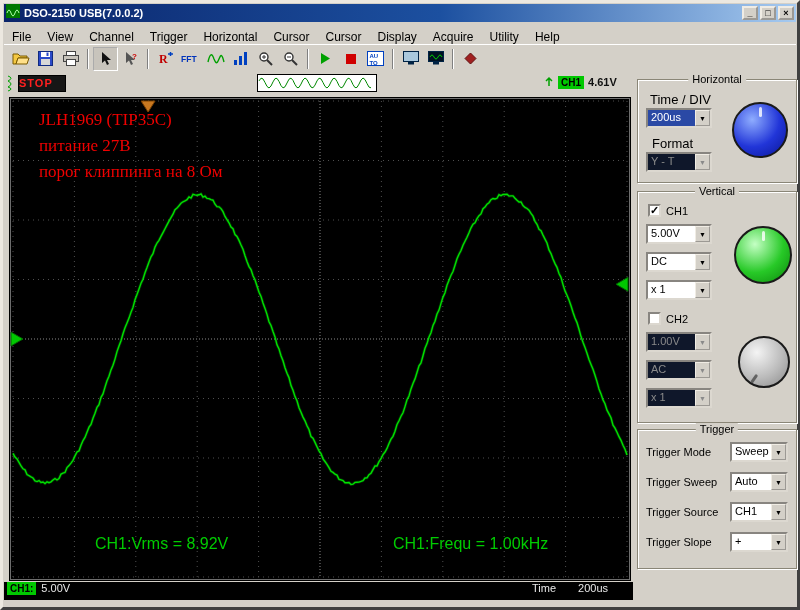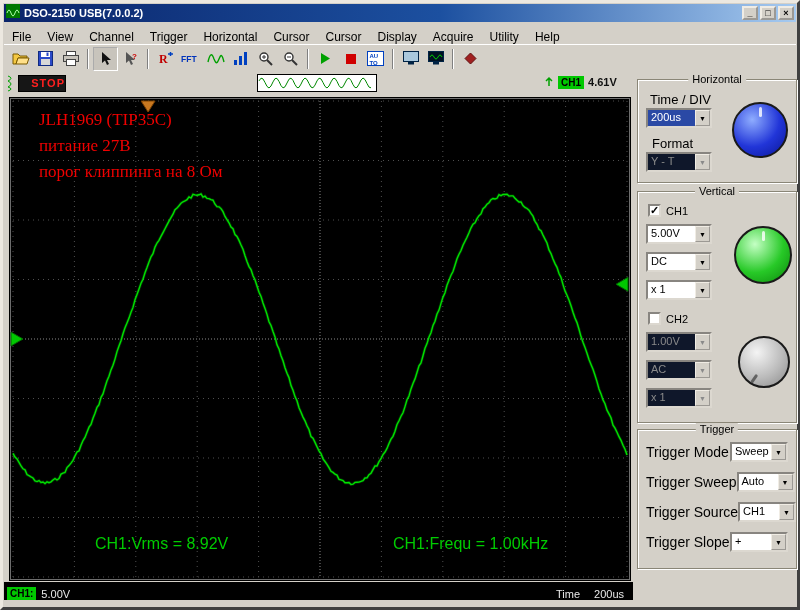--- a/index.html
+++ b/index.html
@@ -21,40 +21,40 @@
   .toolbar{position:absolute;left:1px;top:41px;right:1px;height:28px;border-top:1px solid #fff;
     display:flex;align-items:center;padding-left:4px}
   .tb-btn{width:25px;height:24px;display:flex;align-items:center;justify-content:center;
     background:transparent;border:1px solid transparent;padding:0}
   .tb-btn.pressed{border:1px inset #fff;background:#c8c4bc}
   .tb-btn span{display:flex;align-items:center;justify-content:center}
   .tb-sep{width:2px;height:20px;border-left:1px solid #808080;border-right:1px solid #fff;margin:0 4px}
   
   #statusbar{position:absolute;left:1px;top:69px;width:630px;height:23px}
   #stop-box{position:absolute;left:14px;top:3px;width:48px;height:17px;background:#161616;
-    border:1px solid #000;color:#ff2020;font-weight:bold;font-size:11px;text-align:right;line-height:15px;letter-spacing:1px}
+    border:1px solid #000;color:#ff2020;font-weight:bold;font-size:11px;text-align:left;line-height:15px;letter-spacing:1px}
   #status-wave{position:absolute;left:2px;top:3px}
   #preview-box{position:absolute;left:253px;top:2px;width:120px;height:18px;background:#fff;border:1px solid #000}
   #trig-cluster{position:absolute;left:540px;top:3px;display:flex;align-items:center;gap:4px;font-size:11px}
   .ch-badge{background:#00c800;color:#000;font-weight:bold;font-size:10px;padding:1px 3px}
   #trig-value{font-weight:bold;color:#111}
   
   #scope{position:absolute;left:6px;top:94px;width:622px;height:484px;background:#000}
   #scope svg{position:absolute;left:0;top:0}
   .annot{position:absolute;left:30px;top:10px;color:#f00000;font-family:"Liberation Serif",serif;
     font-size:17px;line-height:26px;white-space:nowrap}
   .meas{position:absolute;color:#00cc00;font-size:16px;font-family:Liberation Sans, sans-serif;white-space:nowrap}
   #meas-vrms{left:86px;top:438px}
   #meas-freq{left:384px;top:438px}
   
   #bottombar{position:absolute;left:1px;top:579px;width:629px;height:18px;background:#000;
-    display:flex;align-items:flex-end;font-size:11px;color:#ddd}
+    display:flex;align-items:flex-start;font-size:11px;color:#ddd}
   #bottombar .ch-badge{margin-left:3px}
   #ch-volts{margin-left:5px;color:#e8e8e8}
-  #time-group{position:absolute;left:552px;display:flex;gap:14px;color:#e8e8e8}
+  #time-group{position:absolute;left:528px;display:flex;gap:22px;color:#e8e8e8}
   
   .group{position:absolute;border:1px solid #8a8677;box-shadow:inset 1px 1px 0 #fff,1px 1px 0 #fff;background:#d4d0c8}
   .group-title{position:absolute;top:-7px;left:50%;transform:translateX(-50%);background:#d4d0c8;
     padding:0 4px;font-size:11px;white-space:nowrap}
   .lbl{position:absolute;font-size:13px;white-space:nowrap}
   .combo{position:absolute;height:20px;background:#fff;border:2px inset #dcd8d0;display:flex;align-items:stretch}
   .combo .val{flex:1;font-size:11px;padding:1px 3px;white-space:nowrap;overflow:hidden;color:#000}
   .combo .dd{width:15px;background:#d4d0c8;border:1px outset #f0ece4;display:flex;align-items:center;justify-content:center}
   .combo .dd::after{content:"▼";font-size:7px;color:#000}
   .combo.focused .val{background:#2a49a5;color:#fff}
@@ -66,21 +66,21 @@
     text-align:center;font-weight:bold;color:#000}
   .cb.checked::after{content:"✓"}
   .knob{position:absolute;border-radius:50%;border:2px solid #1a1a1a}
   .knob .ptr{position:absolute;left:50%;top:3px;width:3px;height:10px;margin-left:-1.5px;
     background:rgba(255,255,255,.8);border-radius:2px}
   .knob.blue{background:radial-gradient(circle at 35% 30%,#8fadff 0%,#2135d8 55%,#0a1696 100%)}
   .knob.green{background:radial-gradient(circle at 35% 30%,#c4ffc4 0%,#27c927 55%,#0c860c 100%)}
   .knob.gray{background:radial-gradient(circle at 35% 30%,#f4f4f4 0%,#bcbcbc 55%,#8a8a8a 100%)}
   .knob.gray .ptr{transform:rotate(215deg);transform-origin:50% 23px;background:rgba(60,60,60,.7)}
   .trig-row{position:absolute;left:8px;right:8px;height:20px;display:flex;align-items:center;justify-content:space-between}
-  .trig-row .lbl2{font-size:14px;white-space:nowrap}
+  .trig-row .lbl2{font-size:11px;white-space:nowrap}
   .trig-row .combo{position:relative;width:58px;flex:none}
   
   #watermark{position:absolute;left:666px;top:574px;font-weight:bold;font-size:20px;color:#a5a199;
     letter-spacing:1px;text-shadow:1px 1px 0 #e8e4dc}
   #watermark .wm-ru{font-size:15px;color:#c2beb6}
 </style>
 </head>
 <body>
 
 <div id="win">

